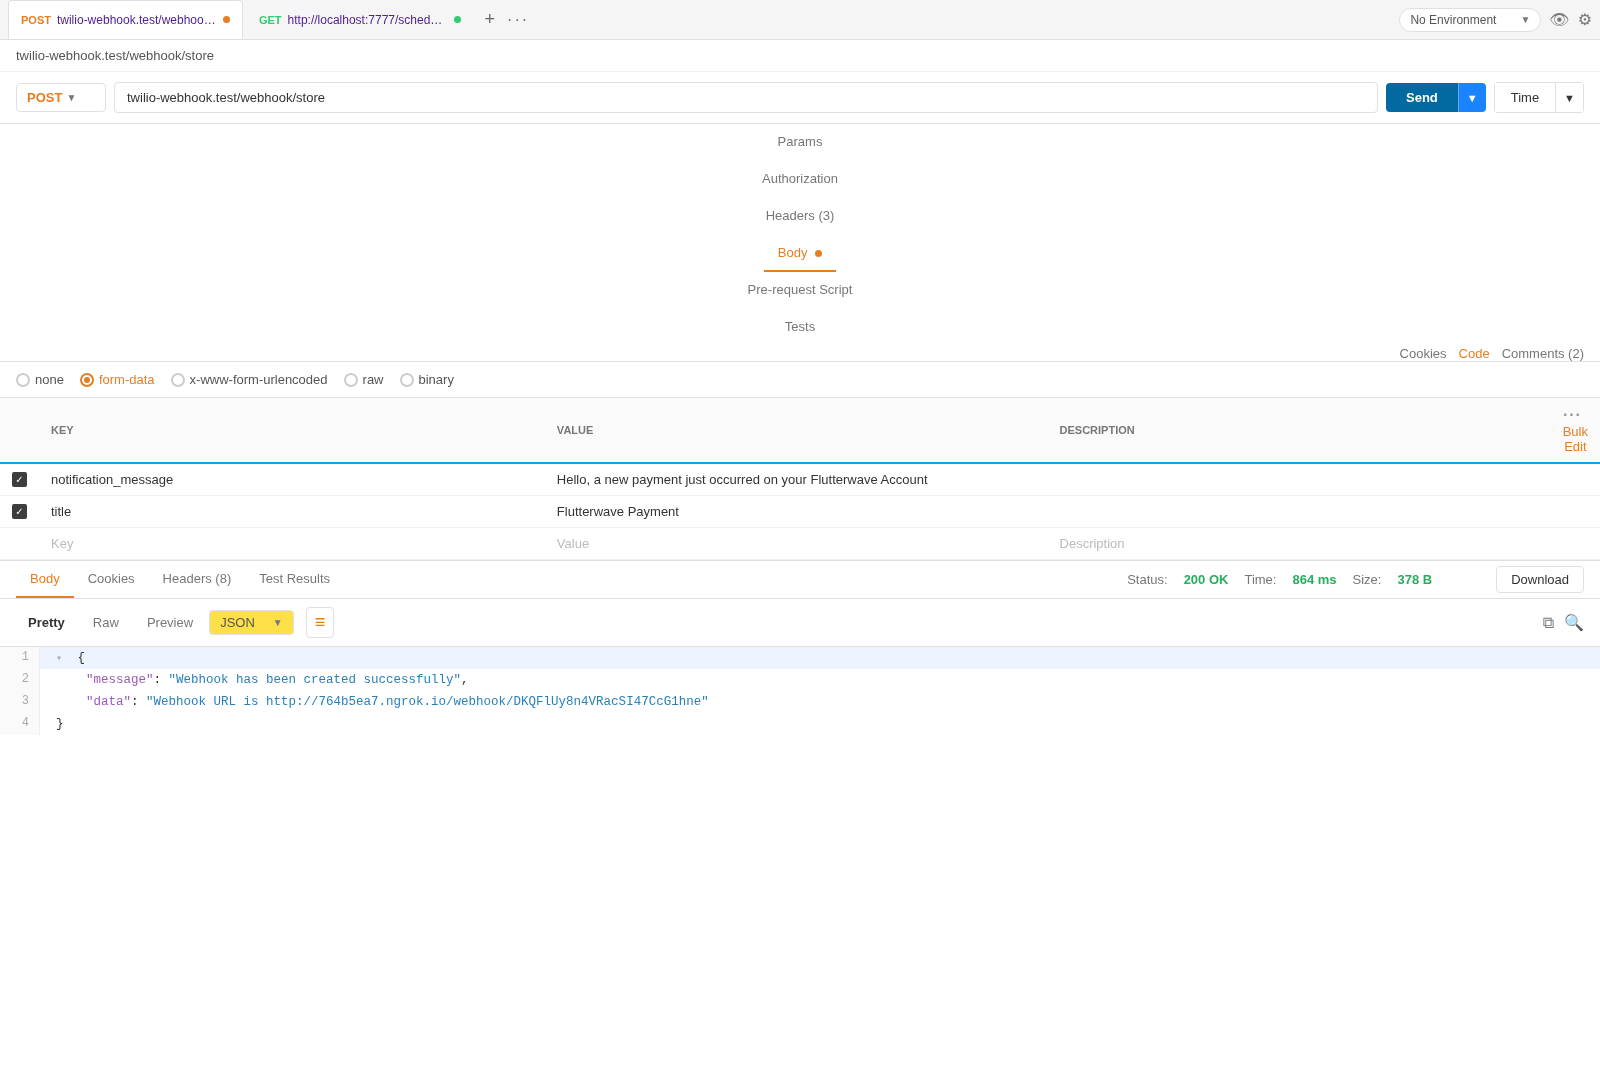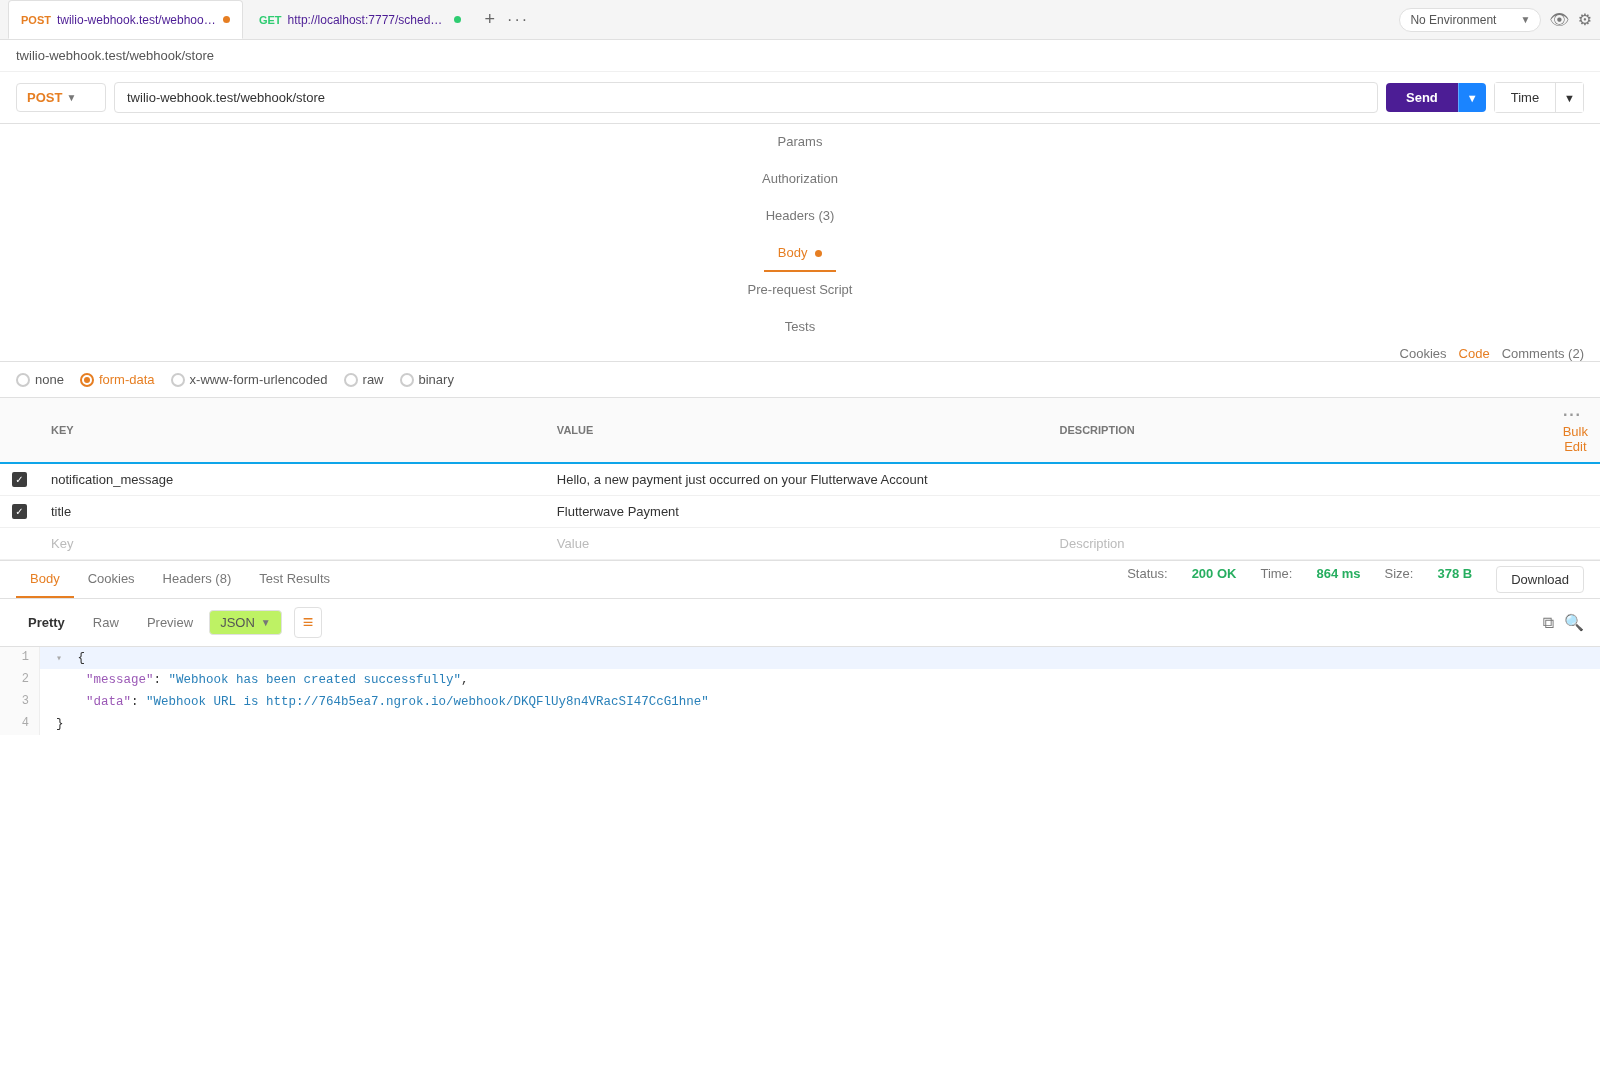--- a/index.html
+++ b/index.html
@@ -25,21 +25,21 @@
 
     
     .breadcrumb-bar { padding: 8px 16px; border-bottom: 1px solid #f0f0f0; font-size: 13px; color: #555; }
 
     
     .url-bar { display: flex; align-items: center; padding: 10px 16px; gap: 8px; border-bottom: 1px solid #e0e0e0; }
     .method-select { display: flex; align-items: center; border: 1px solid #e0e0e0; border-radius: 4px; padding: 6px 10px; font-size: 13px; font-weight: 600; color: #e67e22; gap: 4px; cursor: pointer; background: #fff; min-width: 90px; }
     .method-arrow { font-size: 10px; color: #777; }
     .url-input { flex: 1; border: 1px solid #e0e0e0; border-radius: 4px; padding: 7px 12px; font-size: 13px; color: #333; outline: none; }
     .send-btn-group { display: flex; align-items: stretch; border-radius: 4px; overflow: hidden; }
-    .send-btn { background: #4c1d95; color: #fff; border: none; padding: 7px 20px; font-size: 13px; font-weight: 600; cursor: pointer; }
+    .send-btn { background: #0369a1; color: #fff; border: none; padding: 7px 20px; font-size: 13px; font-weight: 600; cursor: pointer; }
     .send-btn-arrow { background: #1a84ff; color: #fff; border: none; border-left: 1px solid rgba(255,255,255,0.3); padding: 7px 8px; cursor: pointer; font-size: 11px; }
     .save-btn-group { display: flex; align-items: stretch; border-radius: 4px; overflow: hidden; }
     .save-btn { background: #fff; color: #333; border: 1px solid #e0e0e0; padding: 7px 16px; font-size: 13px; cursor: pointer; border-right: none; }
     .save-btn-arrow { background: #fff; color: #333; border: 1px solid #e0e0e0; border-left: 1px solid #e0e0e0; padding: 7px 8px; cursor: pointer; font-size: 11px; }
 
     
     .req-tabs { display: flex; align-items: center; padding: 0 16px; border-bottom: 1px solid #e0e0e0; flex-direction: column; }
     .req-tab { padding: 10px 14px; font-size: 13px; color: #777; cursor: pointer; border-bottom: 2px solid transparent; }
     .req-tab.active { color: #e67e22; border-bottom: 2px solid #e67e22; }
     .req-tab-actions { margin-left: auto; display: flex; gap: 12px; }
@@ -67,28 +67,28 @@
     .custom-checkbox.checked::after { content: '✓'; color: #fff; font-size: 10px; }
     .placeholder-row td { color: #bbb; font-size: 13px; }
     .bulk-edit-btn { color: #e67e22; font-size: 13px; cursor: pointer; border: none; background: none; }
     .more-icon { color: #999; cursor: pointer; font-size: 16px; letter-spacing: 1px; }
 
     
     .response-section { border-top: 1px solid #e0e0e0; }
     .response-tabs-bar { display: flex; align-items: center; padding: 0 16px; border-bottom: 1px solid #e0e0e0; background: #fff; }
     .res-tab { padding: 10px 14px; font-size: 13px; color: #777; cursor: pointer; border-bottom: 2px solid transparent; }
     .res-tab.active { color: #e67e22; border-bottom: 2px solid #e67e22; }
-    .res-status { margin-left: auto; display: flex; align-items: flex-start; gap: 24px; font-size: 13px; }
-    .download-btn { border: 1px solid #e0e0e0; background: #fff; padding: 5px 14px; font-size: 13px; border-radius: 4px; cursor: pointer; color: #333; }
+    .res-status { margin-left: auto; display: flex; align-items: center; gap: 16px; font-size: 13px; }
+    .download-btn { border: 1px solid #e0e0e0; background: #fff; padding: 5px 14px; font-size: 13px; border-radius: 4px; cursor: pointer; color: #333; margin-left: 48px; }
 
     
     .res-view-tabs { display: flex; align-items: center; padding: 8px 16px; gap: 4px; border-bottom: 1px solid #e0e0e0; background: #fff; }
     .res-view-tab { padding: 5px 12px; font-size: 13px; color: #777; cursor: pointer; border-radius: 4px; }
     .res-view-tab.active { background: #fff; color: #333; font-weight: 600; }
-    .json-format-select { display: flex; align-items: center; border: 1px solid #e0e0e0; border-radius: 4px; padding: 4px 10px; font-size: 13px; color: #555; gap: 6px; cursor: pointer; background: #bef264; }
+    .json-format-select { display: flex; align-items: center; border: 1px solid #e0e0e0; border-radius: 4px; padding: 4px 10px; font-size: 13px; color: #555; gap: 18px; cursor: pointer; background: #fde047; }
     .res-view-actions { margin-left: auto; display: flex; align-items: center; gap: 10px; }
     .res-view-icon { color: #777; cursor: pointer; font-size: 16px; }
 
     
     .code-area { background: #fff; padding: 0; font-family: 'Courier New', monospace; font-size: 12.5px; line-height: 1.6; overflow: auto; }
     .code-line { display: flex; min-height: 22px; }
     .code-line:first-child { background: #eef4ff; }
     .line-num { width: 40px; min-width: 40px; text-align: right; padding: 1px 10px 1px 0; color: #aaa; font-size: 12px; user-select: none; border-right: 1px solid #eee; background: #fafafa; }
     .line-content { padding: 1px 16px; flex: 1; }
     .line-arrow { width: 14px; display: inline-block; color: #aaa; font-size: 10px; }

